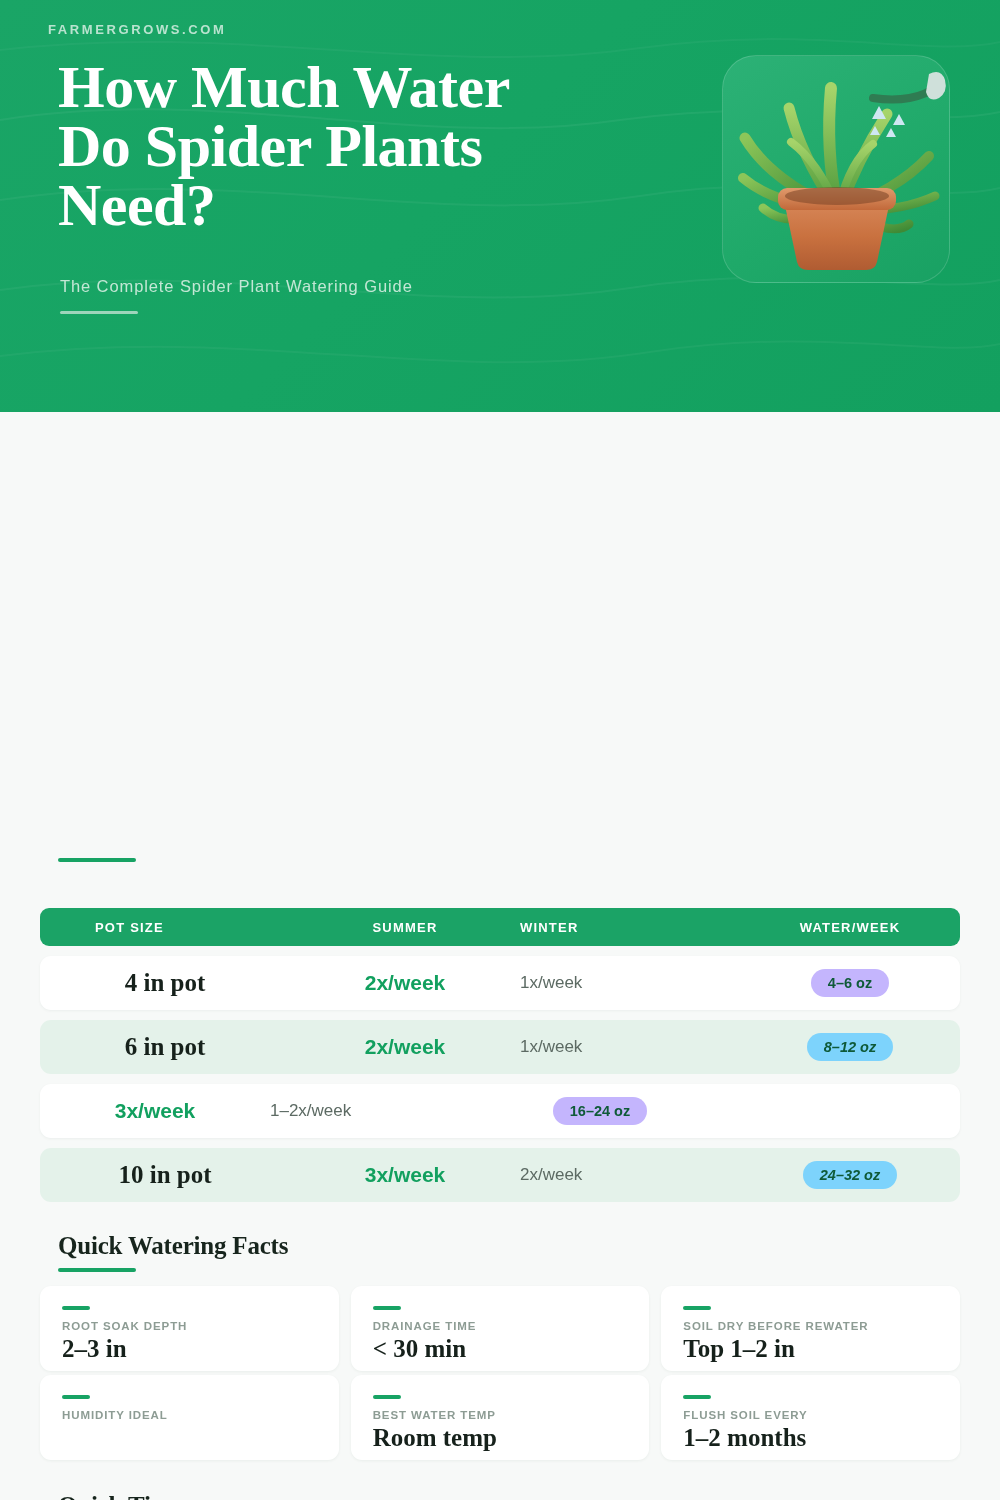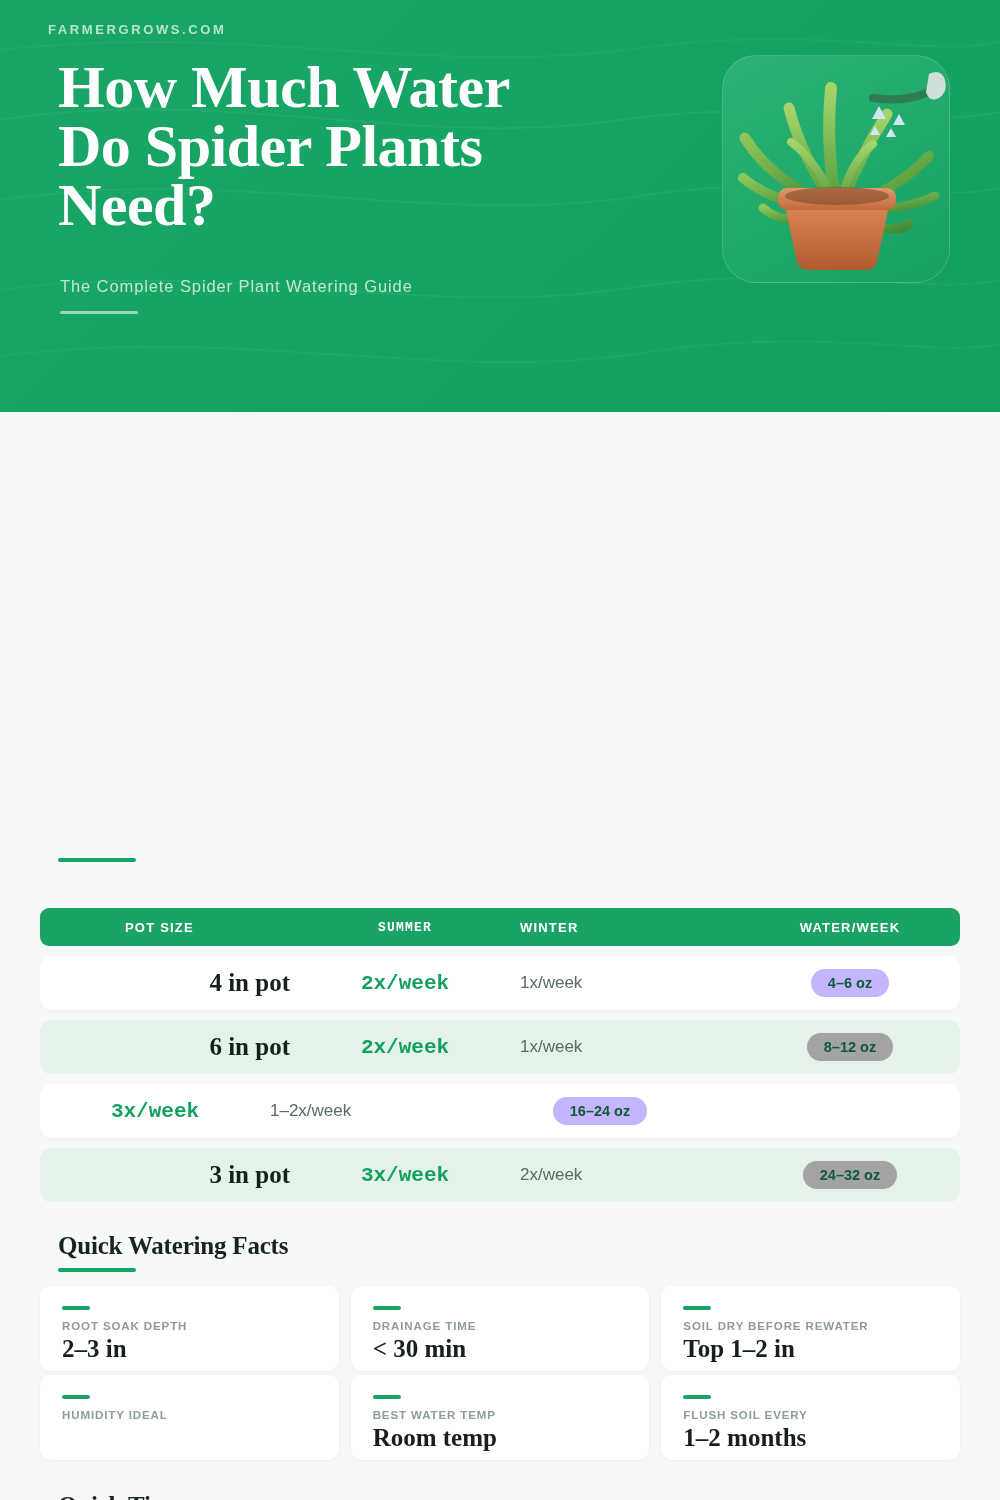--- a/index.html
+++ b/index.html
@@ -113,26 +113,26 @@
     display: flex;
     align-items: center;
     height: 54px;
     margin-top: 10px;
     border-radius: 11px;
     background: #ffffff;
     box-shadow: 0 1px 3px rgba(20,60,40,0.05);
   }
   .t-row.alt { background: #e4f2ea; box-shadow: none; }
 
-  .c1 { width: 250px; text-align: right; }
-  .c2 { width: 230px; text-align: center; font-family: Liberation Mono, monospace; }
+  .c1 { width: 250px; text-align: center; }
+  .c2 { width: 230px; text-align: center; }
   .c3 { width: 220px; text-align: left; }
   .c4 { width: 220px; text-align: center; }
 
-  .t-head .c1 { text-align: left; padding-left: 85px; }
+  .t-head .c1 { text-align: left; padding-left: 55px; }
 
   .cell-pot {
     font-family: "Liberation Serif", serif;
     font-weight: bold;
     font-size: 25px;
     color: #16211b;
   }
   .cell-summer {
     font-weight: bold;
     font-size: 21px;
@@ -145,21 +145,21 @@
   }
   .badge {
     display: inline-block;
     padding: 6px 17px;
     border-radius: 14px;
     background: #c4b5fd;
     color: #0f5a38;
     font-size: 14.5px;
     font-weight: bold;
   }
-  .t-row.alt .badge { background: #a3a3a3; }
+  .t-row.alt .badge { background: #7dd3fc; font-style: italic; }
 
   
   .facts-head { position: absolute; left: 58px; top: 820px; font-size: 25px; }
   .facts-grid {
     position: absolute; left: 40px; top: 874px;
     width: 920px;
     display: grid;
     grid-template-columns: repeat(3, 1fr);
     gap: 4px 12px;
   }
@@ -302,21 +302,21 @@
 
     <div class="t-row">
       <div class="c2 cell-summer">3x/week</div>
       <div class="c3 cell-winter">1–2x/week</div>
       <div class="c4">
         <span class="badge">16–24 oz</span>
       </div>
     </div>
 
     <div class="t-row alt">
-      <div class="c1 cell-pot">3 in pot</div>
+      <div class="c1 cell-pot">10 in pot</div>
       <div class="c2 cell-summer">3x/week</div>
       <div class="c3 cell-winter">2x/week</div>
       <div class="c4">
         <span class="badge">24–32 oz</span>
       </div>
     </div>
   </div>
 
   <div class="facts-head">
     <div class="section-head" style="font-size:25px;">Quick Watering Facts</div>

